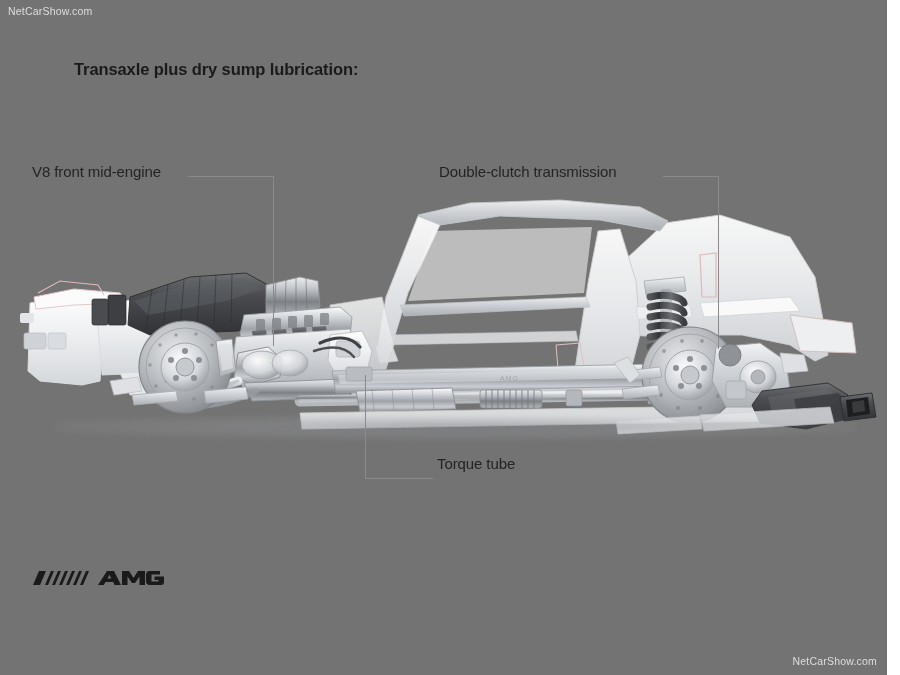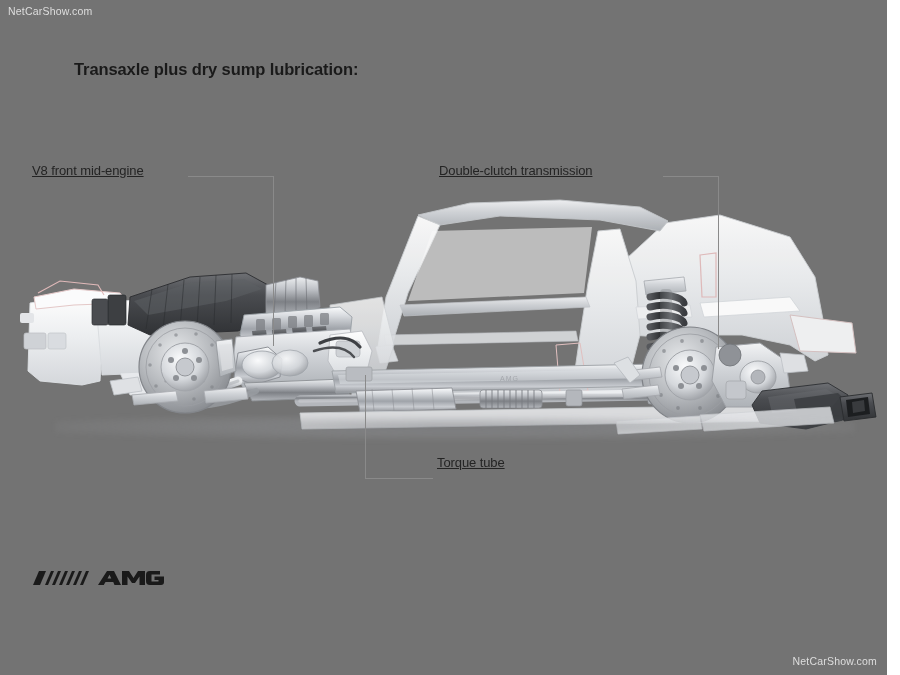--- a/index.html
+++ b/index.html
@@ -44,25 +44,24 @@
     line-height: 1.55;
     color: #1a1a1a;
     letter-spacing: -0.1px;
     margin-left: 42px;
   }
   .headline .line { display: block; white-space: nowrap; }
 
   
   .callout {
     position: absolute;
-    font-size: 13px;
+    font-size: 15px;
     color: #242424;
     white-space: nowrap;
     letter-spacing: -0.1px;
-    text-decoration: underline;
   }
   #callout-v8      { left: 32px;  top: 163px; }
   #callout-dct     { left: 439px; top: 163px; text-align: right; }
   #callout-torque  { left: 437px; top: 455px; }
 
   
   .leader {
     position: absolute;
     background: #8a8a8a;
   }

